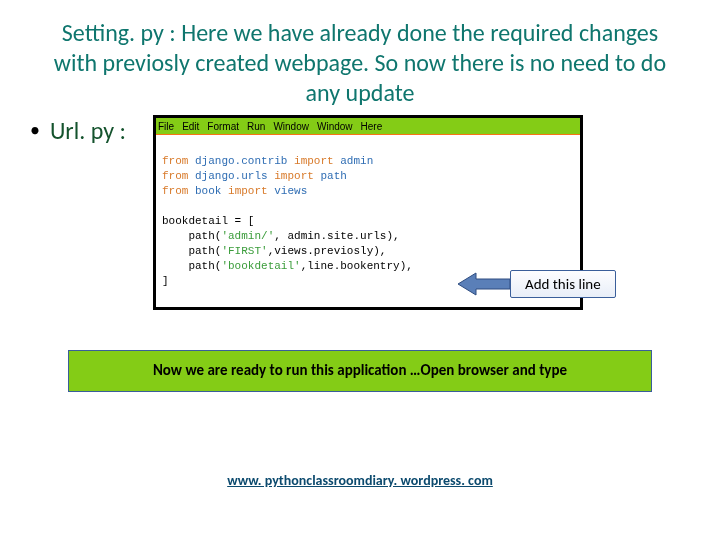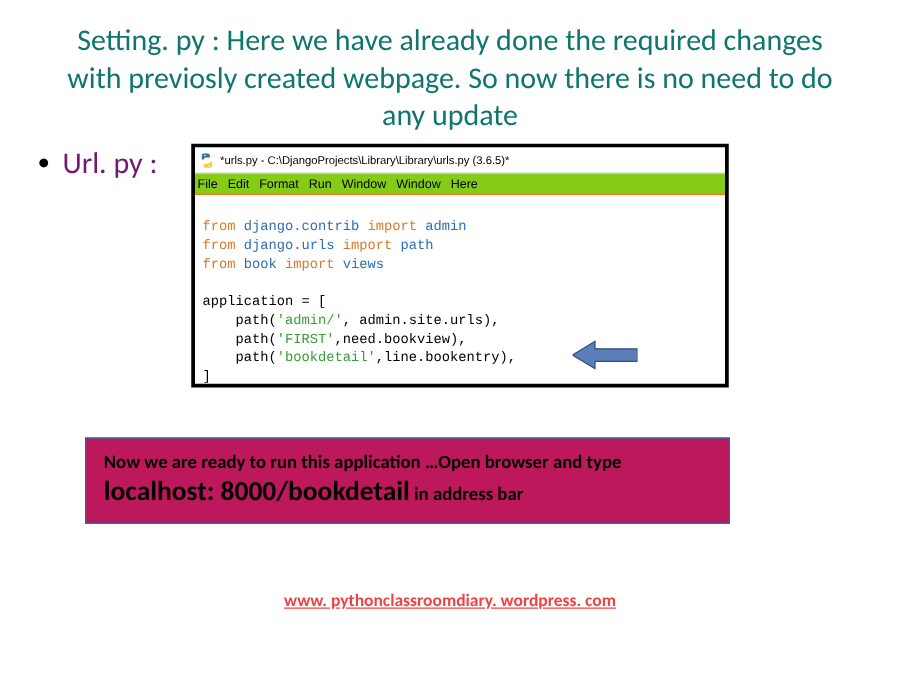--- a/index.html
+++ b/index.html
@@ -25,21 +25,21 @@
     display: flex;
     align-items: flex-start;
   }
   .bullet-dot {
     color: #000;
     margin-right: 10px;
     font-size: 20px;
     line-height: 28px;
   }
   .bullet-text {
-    color: #701a75;
+    color: #14532d;
   }
   .editor-box {
     position: absolute;
     left: 153px;
     top: 115px;
     width: 430px;
     height: 195px;
     border: 3px solid #000;
     background: #fff;
     box-sizing: border-box;
@@ -106,25 +106,26 @@
     border-radius: 2px;
     padding: 4px 14px;
     font-size: 15px;
     color: #000;
     white-space: nowrap;
   }
   .ready-box {
     position: absolute;
     left: 68px;
     top: 350px;
-    width: 516px;
+    width: 584px;
     border: 1.5px solid #3a5e9a;
-    background: #be185d;
+    background: #84cc16;
     padding: 10px 14px 12px 14px;
     box-sizing: border-box;
+    text-align: center;
   }
   .ready-line1 {
     font-size: 15px;
     font-weight: bold;
     color: #000;
   }
   .ready-line2-url {
     font-size: 22px;
     font-weight: bold;
     color: #000;
@@ -139,75 +140,62 @@
   .footer-link {
     position: absolute;
     left: 0;
     right: 0;
     top: 472px;
     text-align: center;
     font-size: 14px;
     font-weight: bold;
   }
   .footer-link a {
-    color: #ef4444;
+    color: #0c4a6e;
     margin-top: 13px;
   }
 </style>
 </head>
 <body>
 
 <div class="heading">Setting. py : Here we have already done the required changes with previosly created webpage. So now there is no need to do any update</div>
 
 <div class="bullet-row">
   <span class="bullet-dot">•</span>
   <span class="bullet-text">Url. py :</span>
 </div>
 
 <div class="editor-box">
-  <div class="editor-titlebar">
-    <span class="py-icon">
-      <svg viewBox="0 0 16 16" width="13" height="13">
-        <path d="M5 1h4a2 2 0 0 1 2 2v2H7a2 2 0 0 0-2 2v0H3a2 2 0 0 1 0 0V3a2 2 0 0 1 2-2z" fill="#3571a3"></path>
-        <path d="M11 15H7a2 2 0 0 1-2-2v-2h4a2 2 0 0 0 2-2h2v4a2 2 0 0 1-2 2z" fill="#f7ca3e"></path>
-        <circle cx="6" cy="3" r="0.8" fill="#fff"></circle>
-        <circle cx="10" cy="13" r="0.8" fill="#fff"></circle>
-      </svg>
-    </span>
-    <span>*urls.py - C:\DjangoProjects\Library\Library\urls.py (3.6.5)*</span>
-  </div>
   <div class="editor-menubar">
     <span>File</span>
     <span>Edit</span>
     <span>Format</span>
     <span>Run</span>
     <span>Window</span>
     <span>Window</span>
     <span>Here</span>
   </div>
   <div class="editor-body"><span style="color:#888"> </span>
 <span class="kw">from</span> <span class="mod">django.contrib</span> <span class="kw">import</span> <span class="cls">admin</span>
 <span class="kw">from</span> <span class="mod">django.urls</span> <span class="kw">import</span> <span class="cls">path</span>
 <span class="kw">from</span> <span class="mod">book</span> <span class="kw">import</span> <span class="cls">views</span>
 
-<span class="sym">application</span><span class="sym"> = [</span>
+<span class="sym">bookdetail</span><span class="sym"> = [</span>
 <span>    </span><span class="sym">path</span><span class="sym">(</span><span class="str">'admin/'</span><span class="sym">, admin.site.urls),</span>
-<span>    </span><span class="sym">path</span><span class="sym">(</span><span class="str">'FIRST'</span><span class="sym">,need.bookview),</span>
+<span>    </span><span class="sym">path</span><span class="sym">(</span><span class="str">'FIRST'</span><span class="sym">,views.previosly),</span>
 <span>    </span><span class="sym">path</span><span class="sym">(</span><span class="str">'bookdetail'</span><span class="sym">,line.bookentry),</span>
 <span class="sym">]</span></div>
 </div>
 
 <div class="callout">
   <svg class="callout-arrow" viewBox="0 0 52 26">
     <polygon points="0,13 18,2 18,8 52,8 52,18 18,18 18,24" fill="#5a7fb8" stroke="#2f4d80" stroke-width="1"></polygon>
   </svg>
+  <div class="callout-box">Add this line</div>
 </div>
 
 <div class="ready-box">
   <div class="ready-line1">Now we are ready to run this application …Open browser  and type</div>
-  <div>
-    <span class="ready-line2-url">localhost: 8000/bookdetail</span><span class="ready-line2-tail"> in address bar</span>
-  </div>
 </div>
 
 <div class="footer-link">
   <a href="#">www. pythonclassroomdiary. wordpress. com</a>
 </div>
 
 </body></html>

